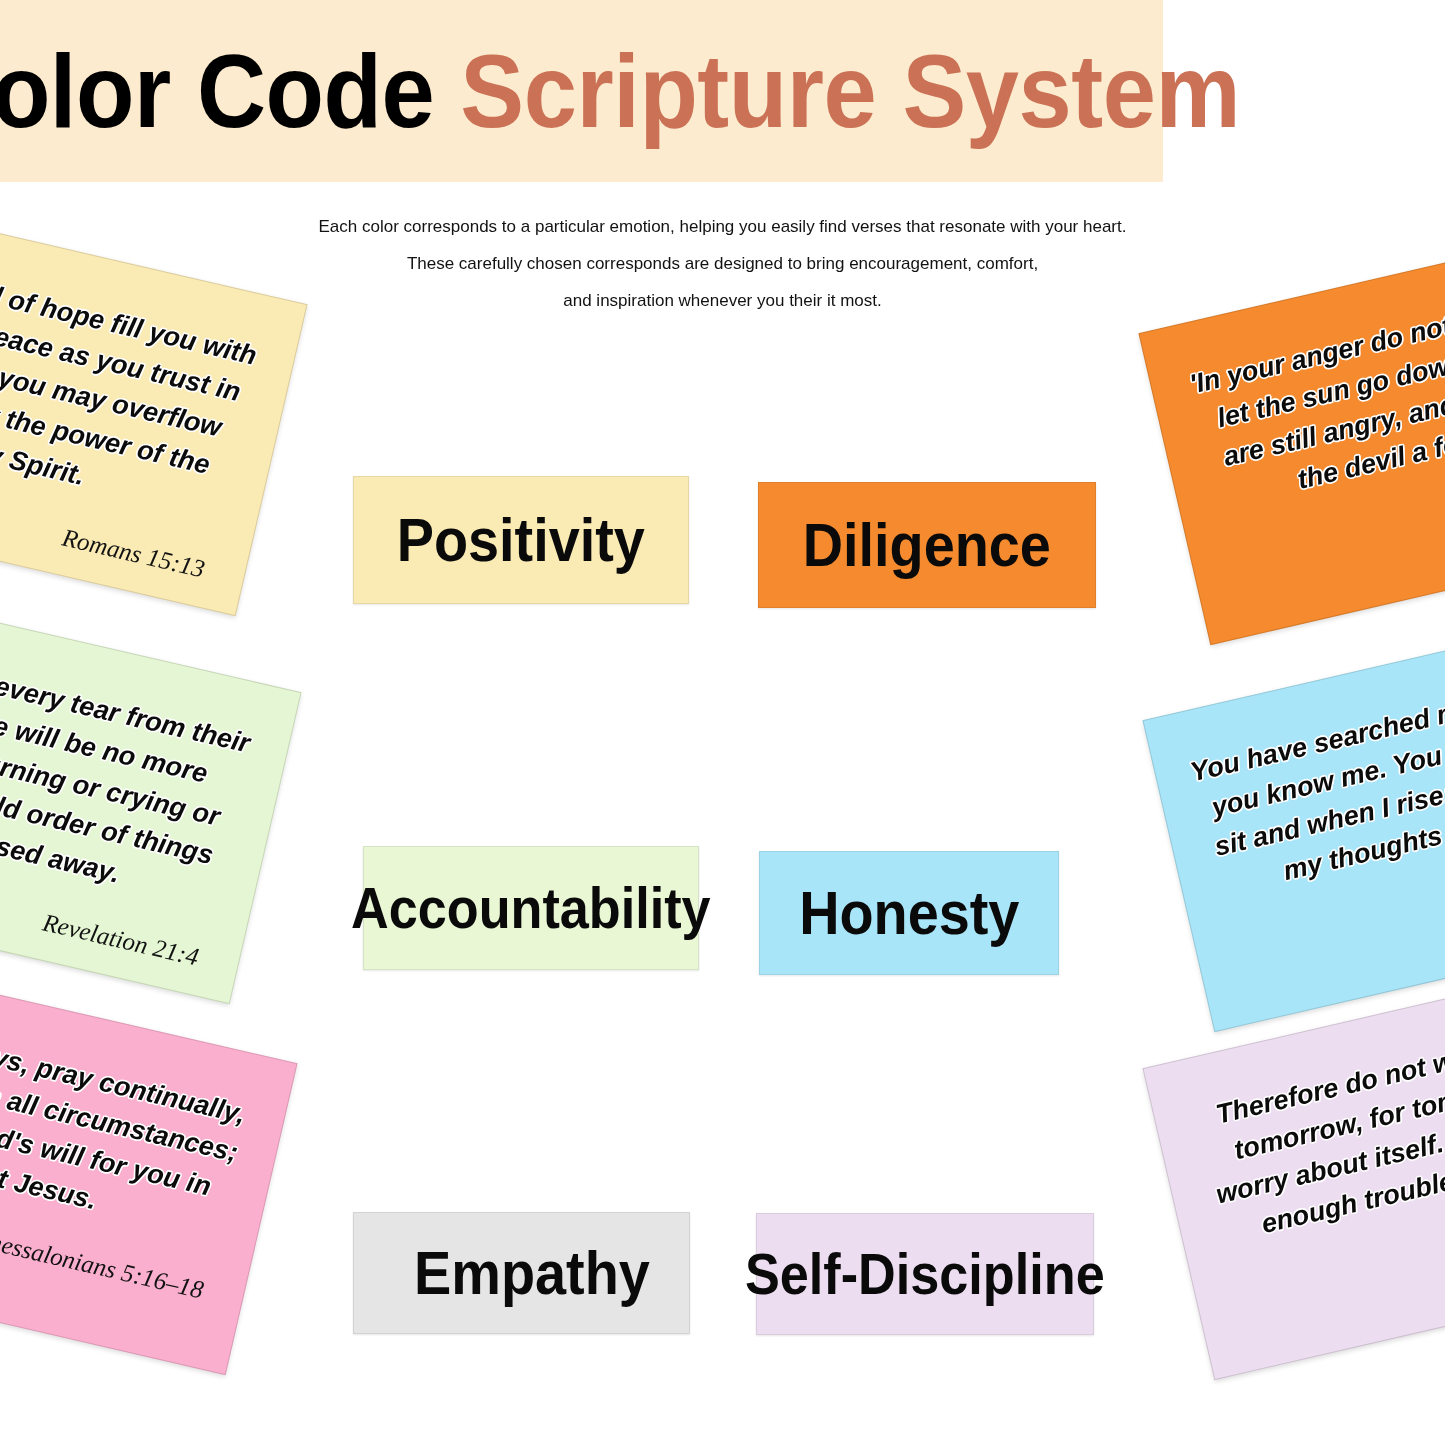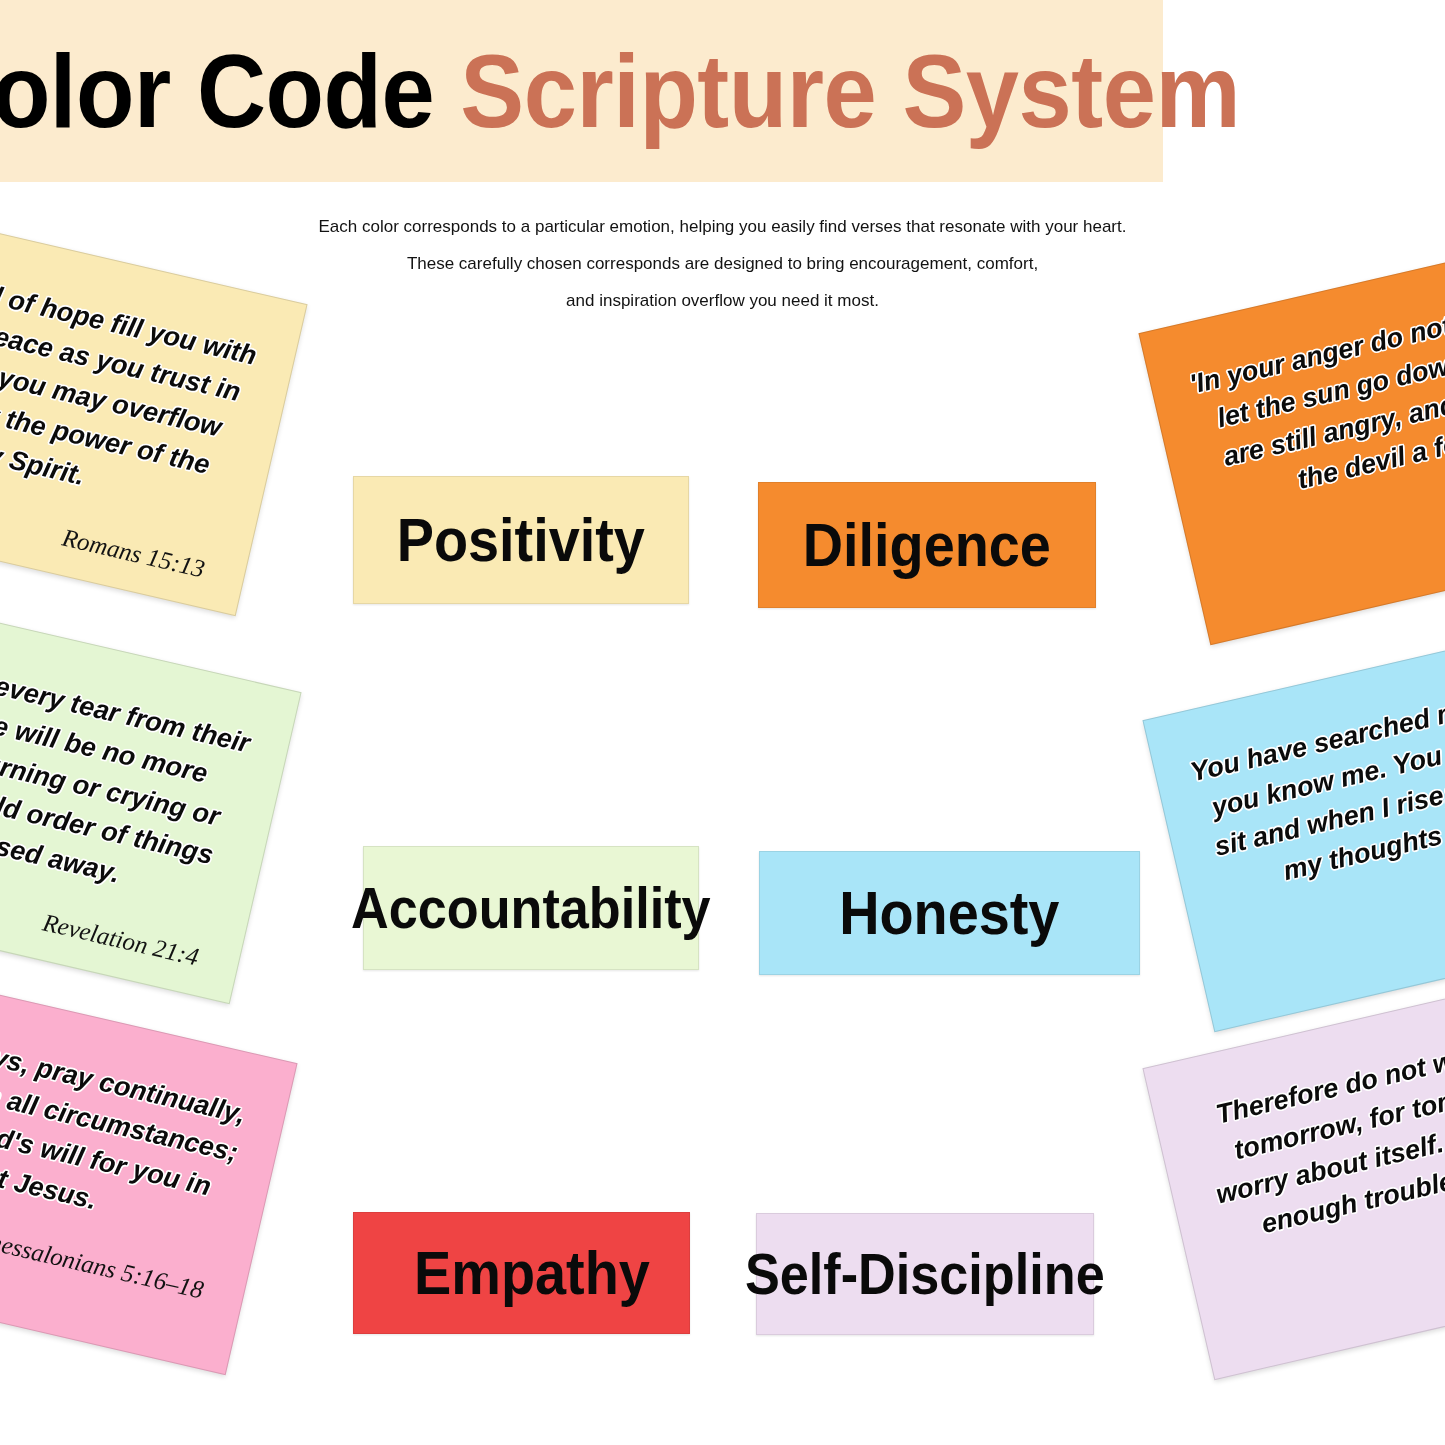--- a/index.html
+++ b/index.html
@@ -73,22 +73,22 @@
     font-size: 62px;
     line-height: 1;
     color: #0a0a0a;
     white-space: nowrap;
     transform: scaleX(0.9);
   }
 
   #chip-positivity      { left: 353px;  top: 476px;  width: 336px; height: 128px; background: #FAEAB4; }
   #chip-diligence       { left: 758px;  top: 482px;  width: 338px; height: 126px; background: #F58B2E; }
   #chip-accountability  { left: 363px;  top: 846px;  width: 336px; height: 124px; background: #E9F7D4; }
-  #chip-honesty         { left: 759px;  top: 851px;  width: 381px; height: 124px; background: #A9E5F8; }
-  #chip-empathy         { left: 353px;  top: 1212px; width: 337px; height: 122px; background: #ef4444; padding-left: 20px; }
+  #chip-honesty         { left: 759px;  top: 851px;  width: 300px; height: 124px; background: #A9E5F8; }
+  #chip-empathy         { left: 353px;  top: 1212px; width: 337px; height: 122px; background: #e5e5e5; padding-left: 20px; }
   #chip-selfdiscipline  { left: 756px;  top: 1213px; width: 338px; height: 122px; background: #EDDDF0; text-align: right; }
   #chip-accountability .chip-text { font-size: 58px; }
   #chip-selfdiscipline .chip-text { font-size: 58px; }
 
   
   .card {
     position: absolute;
     width: 500px;
     height: 320px;
     border: 1px solid rgba(0,0,0,0.13);
@@ -132,21 +132,21 @@
 
 <div id="page">
 
   <div id="header-band">
     <h1 id="page-title"><span class="t-dark">Color Code</span> <span class="t-accent">Scripture System</span></h1>
   </div>
 
   <div id="subtitle">
     <span class="sub-line">Each color corresponds to a particular emotion, helping you easily find verses that resonate with your heart.</span>
     <span class="sub-line">These carefully chosen corresponds are designed to bring encouragement, comfort,</span>
-    <span class="sub-line">and inspiration overflow you need it most.</span>
+    <span class="sub-line">and inspiration whenever you their it most.</span>
   </div>
 
   <div class="card" id="card-positivity">
     <div class="card-verse">May the God of hope fill you with all joy and peace as you trust in him, so that you may overflow with hope by the power of the Holy Spirit.</div>
     <div class="card-ref">Romans 15:13</div>
   </div>
 
   <div class="card" id="card-accountability">
     <div class="card-verse">He will wipe every tear from their eyes. There will be no more death or mourning or crying or pain, for the old order of things has passed away.</div>
     <div class="card-ref">Revelation 21:4</div>

